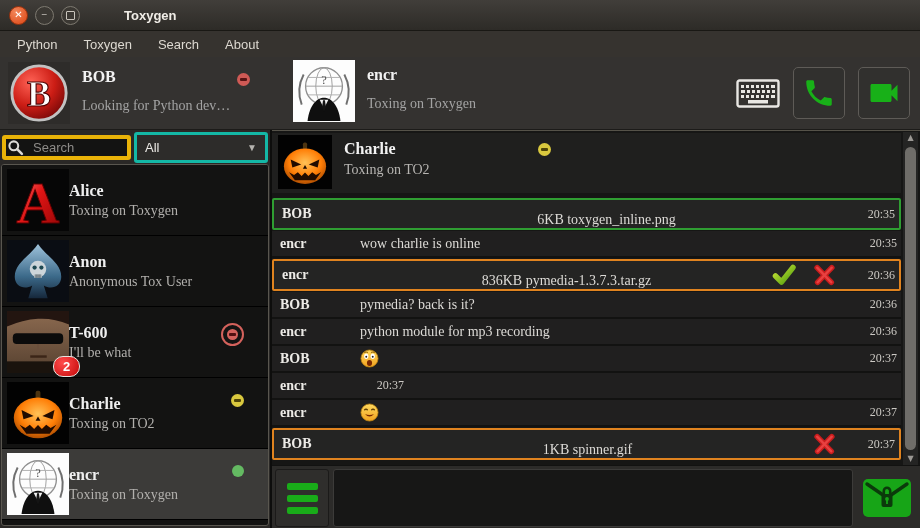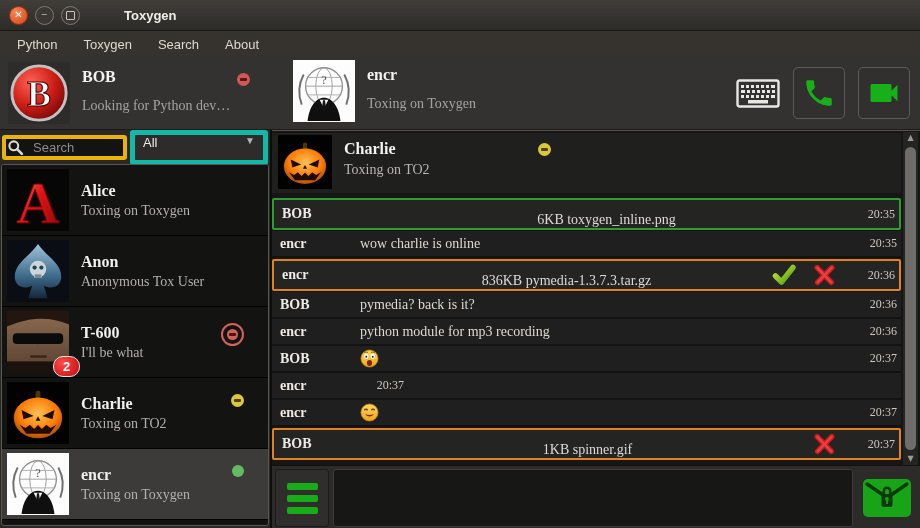--- a/index.html
+++ b/index.html
@@ -41,30 +41,30 @@
 
   
   .body{display:flex;height:400px;}
   .sidebar{width:270px;background:#2a2826;display:flex;flex-direction:column;border-right:2px solid #0d0d0c;}
   .search-row{height:30px;display:flex;align-items:center;gap:3px;padding:2px 2px;}
   .search-wrap{position:relative;flex:1;height:25px;}
   .search-wrap svg{position:absolute;left:5px;top:4px;}
   .search-input{width:100%;height:25px;box-sizing:border-box;background:#131312;border:4px solid #eab308;
     border-radius:3px;color:#cfcfcf;padding:0 4px 0 27px;font-family:"Liberation Sans",sans-serif;font-size:13px;outline:none;}
   .search-input::placeholder{color:#8d8b88;}
-  .filter-select{width:112px;height:25px;background:#2d2c2a;border:5px solid #14b8a6;border-radius:3px;
-    display:flex;align-items:flex-start;justify-content:space-between;padding:0 8px;cursor:pointer;
+  .filter-select{width:112px;height:25px;background:#2d2c2a;border:3px solid #14b8a6;border-radius:3px;
+    display:flex;align-items:center;justify-content:space-between;padding:0 8px;cursor:pointer;
     font-family:"Liberation Sans",sans-serif;font-size:13px;color:#eceae6;}
   .caret{font-size:10px;color:#b5b3af;}
   .contact-list{flex:1;margin:0 1px 4px 1px;background:#131312;border:1px solid #59564f;
     border-radius:3px;overflow:hidden;}
   .contact{height:70px;display:flex;align-items:center;padding-left:5px;position:relative;
     background:#131312;border-bottom:1px solid #000;cursor:pointer;}
   .contact.selected{background:#3c3b39;}
-  .c-texts{margin-left:12px;min-width:0;}
+  .c-texts{min-width:0;}
   .c-name{font-size:16px;font-weight:bold;color:#efefef;}
   .c-status{font-size:14px;color:#b2b0ad;margin-top:3px;white-space:nowrap;}
   .c-statusicon{position:absolute;right:24px;top:16px;}
   .badge{position:absolute;left:51px;top:49px;min-width:15px;height:19px;padding:0 5px;border-radius:10px;
     background:radial-gradient(circle at 35% 30%,#ff4b4b,#c40808);border:1px solid #e8e4e0;
     color:#fff;font-family:"Liberation Sans",sans-serif;font-weight:bold;font-size:13px;
     display:flex;align-items:center;justify-content:center;}
 
   
   .st{border-radius:50%;display:flex;align-items:center;justify-content:center;}

